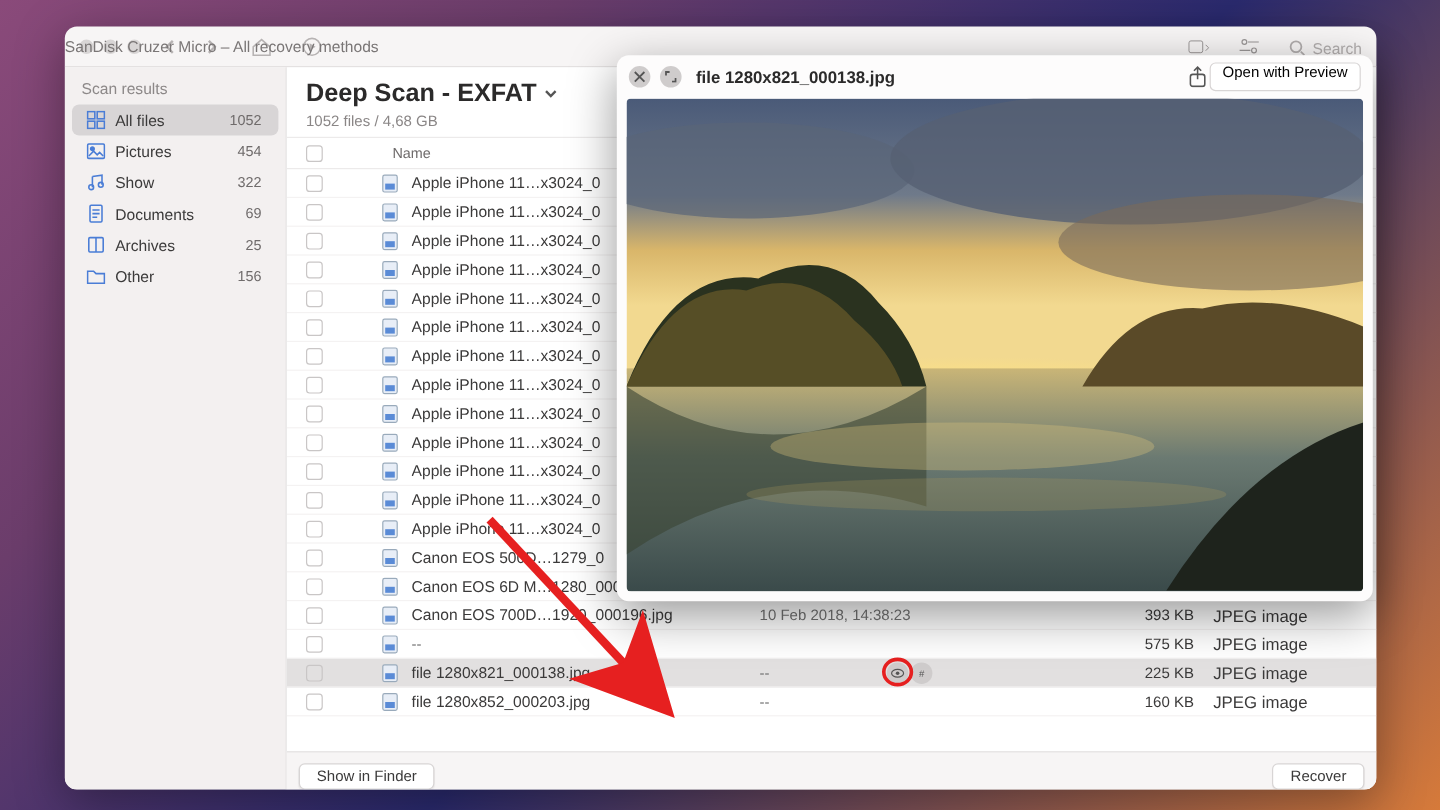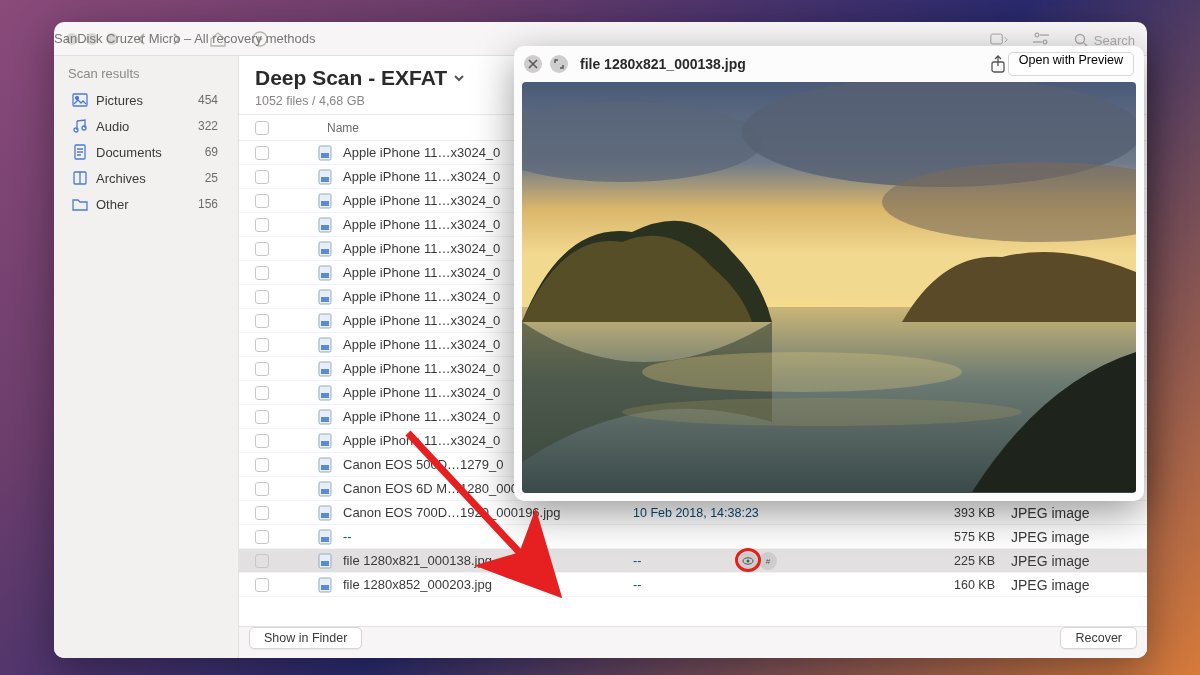--- a/index.html
+++ b/index.html
@@ -32,28 +32,28 @@
   .sub { font-size:12.5px; color:#8a8686; margin-top:4px;}
   .cols { height:26px; display:flex; align-items:center; padding:0 16px; border-bottom:1px solid #eceaea; font-size:12px; color:#6f6b6b; gap:10px;}
   .cols .cb { width:14px; height:14px; border:1px solid #c9c6c6; border-radius:3px; margin-right:18px;}
   .list { flex:1; overflow:auto;}
   .row { height:24px; display:flex; align-items:center; padding:0 16px; font-size:13px; color:#3b3a3a; border-bottom:1px solid #f4f2f2; gap:10px; position:relative;}
   .row.sel { background:#e2e0e0; }
   .row .cb { width:14px; height:14px; border:1px solid #c9c6c6; border-radius:3px; flex:none; margin-right:18px;}
   .disclose { width:10px; color:#a7a3a3; flex:none;}
   .fico { width:16px; height:16px; flex:none; display:flex; align-items:center; justify-content:center;}
   .fname { flex:none; width:280px; white-space:nowrap; overflow:hidden; text-overflow:ellipsis;}
-  .fdate { flex:none; width:250px; color:#0c4a6e; font-size:12.5px;}
+  .fdate { flex:none; width:250px; color:#737373; font-size:12.5px;}
   .fsize { flex:none; width:65px; text-align:right; color:#3b3a3a; font-size:12.5px; margin-left:auto;}
   .fkind { flex:none; width:120px; color:#3b3a3a; font-size:14px; margin-left:6px;}
   .rowbtns { position:absolute; left:500px; display:flex; gap:2px;}
   .rbtn { width:18px; height:18px; border-radius:50%; background:#cfcccc; display:flex; align-items:center; justify-content:center; color:#555;}
   .redcirc { position:absolute; width:26px; height:24px; border:3px solid #e62020; border-radius:50%; left:496px; top:-1px;}
 
-  .footer { height:32px; border-top:1px solid #e4e1e1; display:flex; align-items:flex-start; padding:0 10px; background:#f7f5f5;}
+  .footer { height:32px; border-top:1px solid #e4e1e1; display:flex; align-items:flex-end; padding:0 10px; background:#f7f5f5;}
   .fbtn { height:22px; padding:0 14px; border:1px solid #d8d5d5; border-radius:5px; background:#fff; font-size:12.5px; color:#3b3a3a; display:flex; align-items:center;
           box-shadow:0 1px 1px rgba(0,0,0,.05);}
   .fbtn.right { margin-left:auto; }
 
   
   .preview { position:absolute; left:514px; top:46px; width:630px; height:455px; background:#fdfcfc; border-radius:10px;
              box-shadow:0 12px 40px rgba(0,0,0,.4); overflow:hidden; display:flex; flex-direction:column;}
   .pv-bar { height:36px; display:flex; align-items:center; padding:0 10px; gap:8px;}
   .pv-ic { width:18px; height:18px; border-radius:50%; background:#cfcccc; display:flex; align-items:center; justify-content:center; color:#555; font-size:11px;}
   .pv-title { font-size:14px; font-weight:600; color:#2b2a2a; margin-left:4px;}
@@ -124,41 +124,53 @@
         <span>Search</span>
       </div>
     </div>
   </div>
 
   <div class="body">
 
     <div class="sidebar">
       <div class="sb-title">Scan results</div>
       <div id="sb-list">
+          <div class="sb-item sel">
+            <span class="sb-ico">
+              <svg width="16" height="16" viewBox="0 0 16 16" fill="none" stroke="currentColor" stroke-width="1.3">
+                <rect x="1" y="1" width="6" height="6"></rect>
+                <rect x="9" y="1" width="6" height="6"></rect>
+                <rect x="1" y="9" width="6" height="6"></rect>
+                <rect x="9" y="9" width="6" height="6"></rect>
+              </svg>
+            </span>
+            <span>All files</span>
+            <span class="cnt">1052</span>
+          </div>
           <div class="sb-item">
             <span class="sb-ico">
               <svg width="16" height="16" viewBox="0 0 16 16" fill="none" stroke="currentColor" stroke-width="1.3">
                 <rect x="1" y="2" width="14" height="12" rx="1"></rect>
                 <circle cx="5" cy="6" r="1.5" fill="#4a7dd6"></circle>
                 <path d="M2 12l4-4 3 3 2-2 3 3"></path>
               </svg>
             </span>
             <span>Pictures</span>
             <span class="cnt">454</span>
           </div>
           <div class="sb-item">
             <span class="sb-ico">
               <svg width="16" height="16" viewBox="0 0 16 16" fill="none" stroke="currentColor" stroke-width="1.3">
                 <path d="M5 3v9"></path>
                 <circle cx="4" cy="12" r="2"></circle>
                 <path d="M5 3l8-1v8"></path>
                 <circle cx="12" cy="10" r="2"></circle>
               </svg>
             </span>
-            <span>Audio</span>
+            <span>Show</span>
             <span class="cnt">322</span>
           </div>
           <div class="sb-item">
             <span class="sb-ico">
               <svg width="16" height="16" viewBox="0 0 16 16" fill="none" stroke="currentColor" stroke-width="1.3">
                 <rect x="3" y="1" width="10" height="14" rx="1"></rect>
                 <line x1="5" y1="5" x2="11" y2="5"></line>
                 <line x1="5" y1="8" x2="11" y2="8"></line>
                 <line x1="5" y1="11" x2="9" y2="11"></line>
               </svg>

